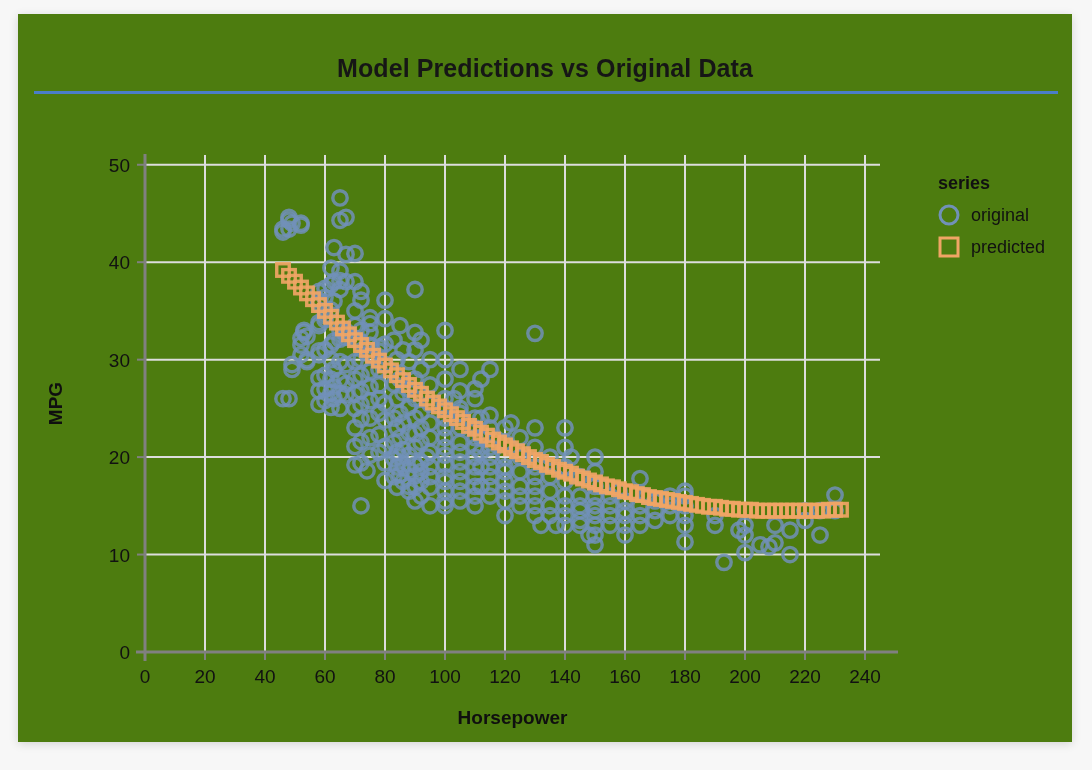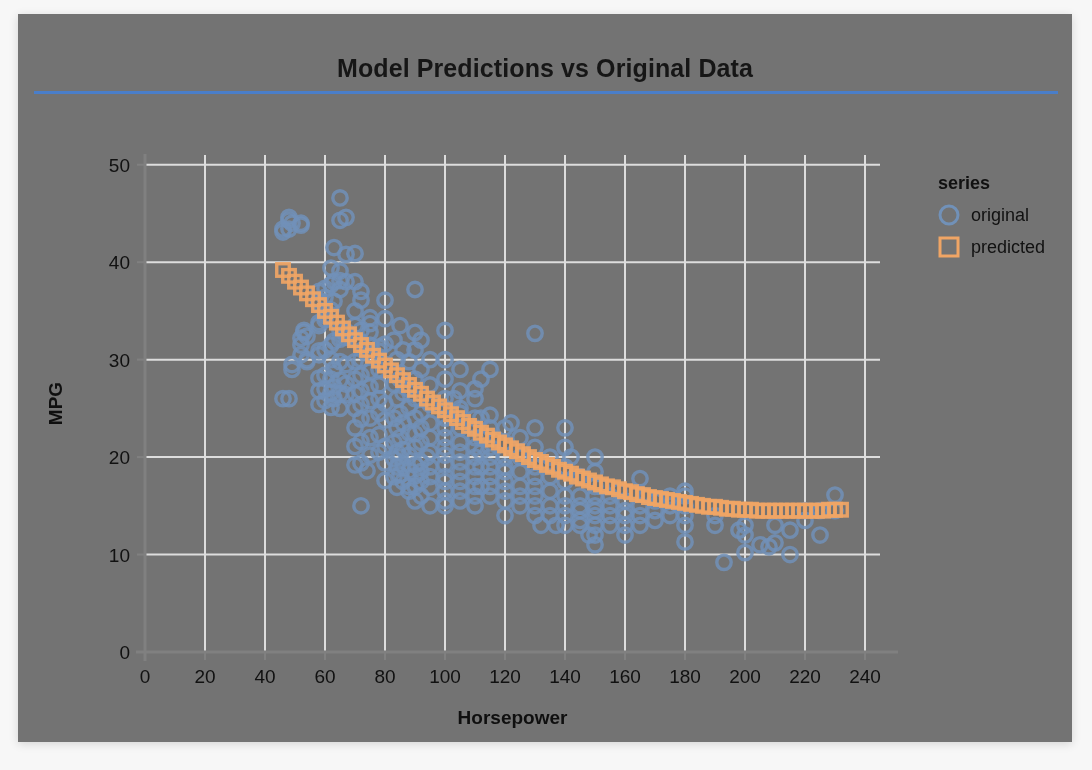--- a/index.html
+++ b/index.html
@@ -5,21 +5,21 @@
   html,body{margin:0;padding:0;}
   body{
     width:1092px;height:770px;
     background:#f7f7f7;
     font-family:"Liberation Sans", sans-serif;
     overflow:hidden;
   }
   #card{
     position:absolute;left:18px;top:14px;
     width:1054px;height:728px;
-    background:#737373;
+    background:#4d7c0f;
     box-shadow:0 2px 9px rgba(0,0,0,0.14);
   }
   #title{
     position:absolute;left:0;top:40px;width:1054px;
     text-align:center;
     font-size:25px;font-weight:bold;color:#161616;
     letter-spacing:0.1px;
   }
   #rule{
     position:absolute;left:16px;top:77px;width:1024px;height:3px;

